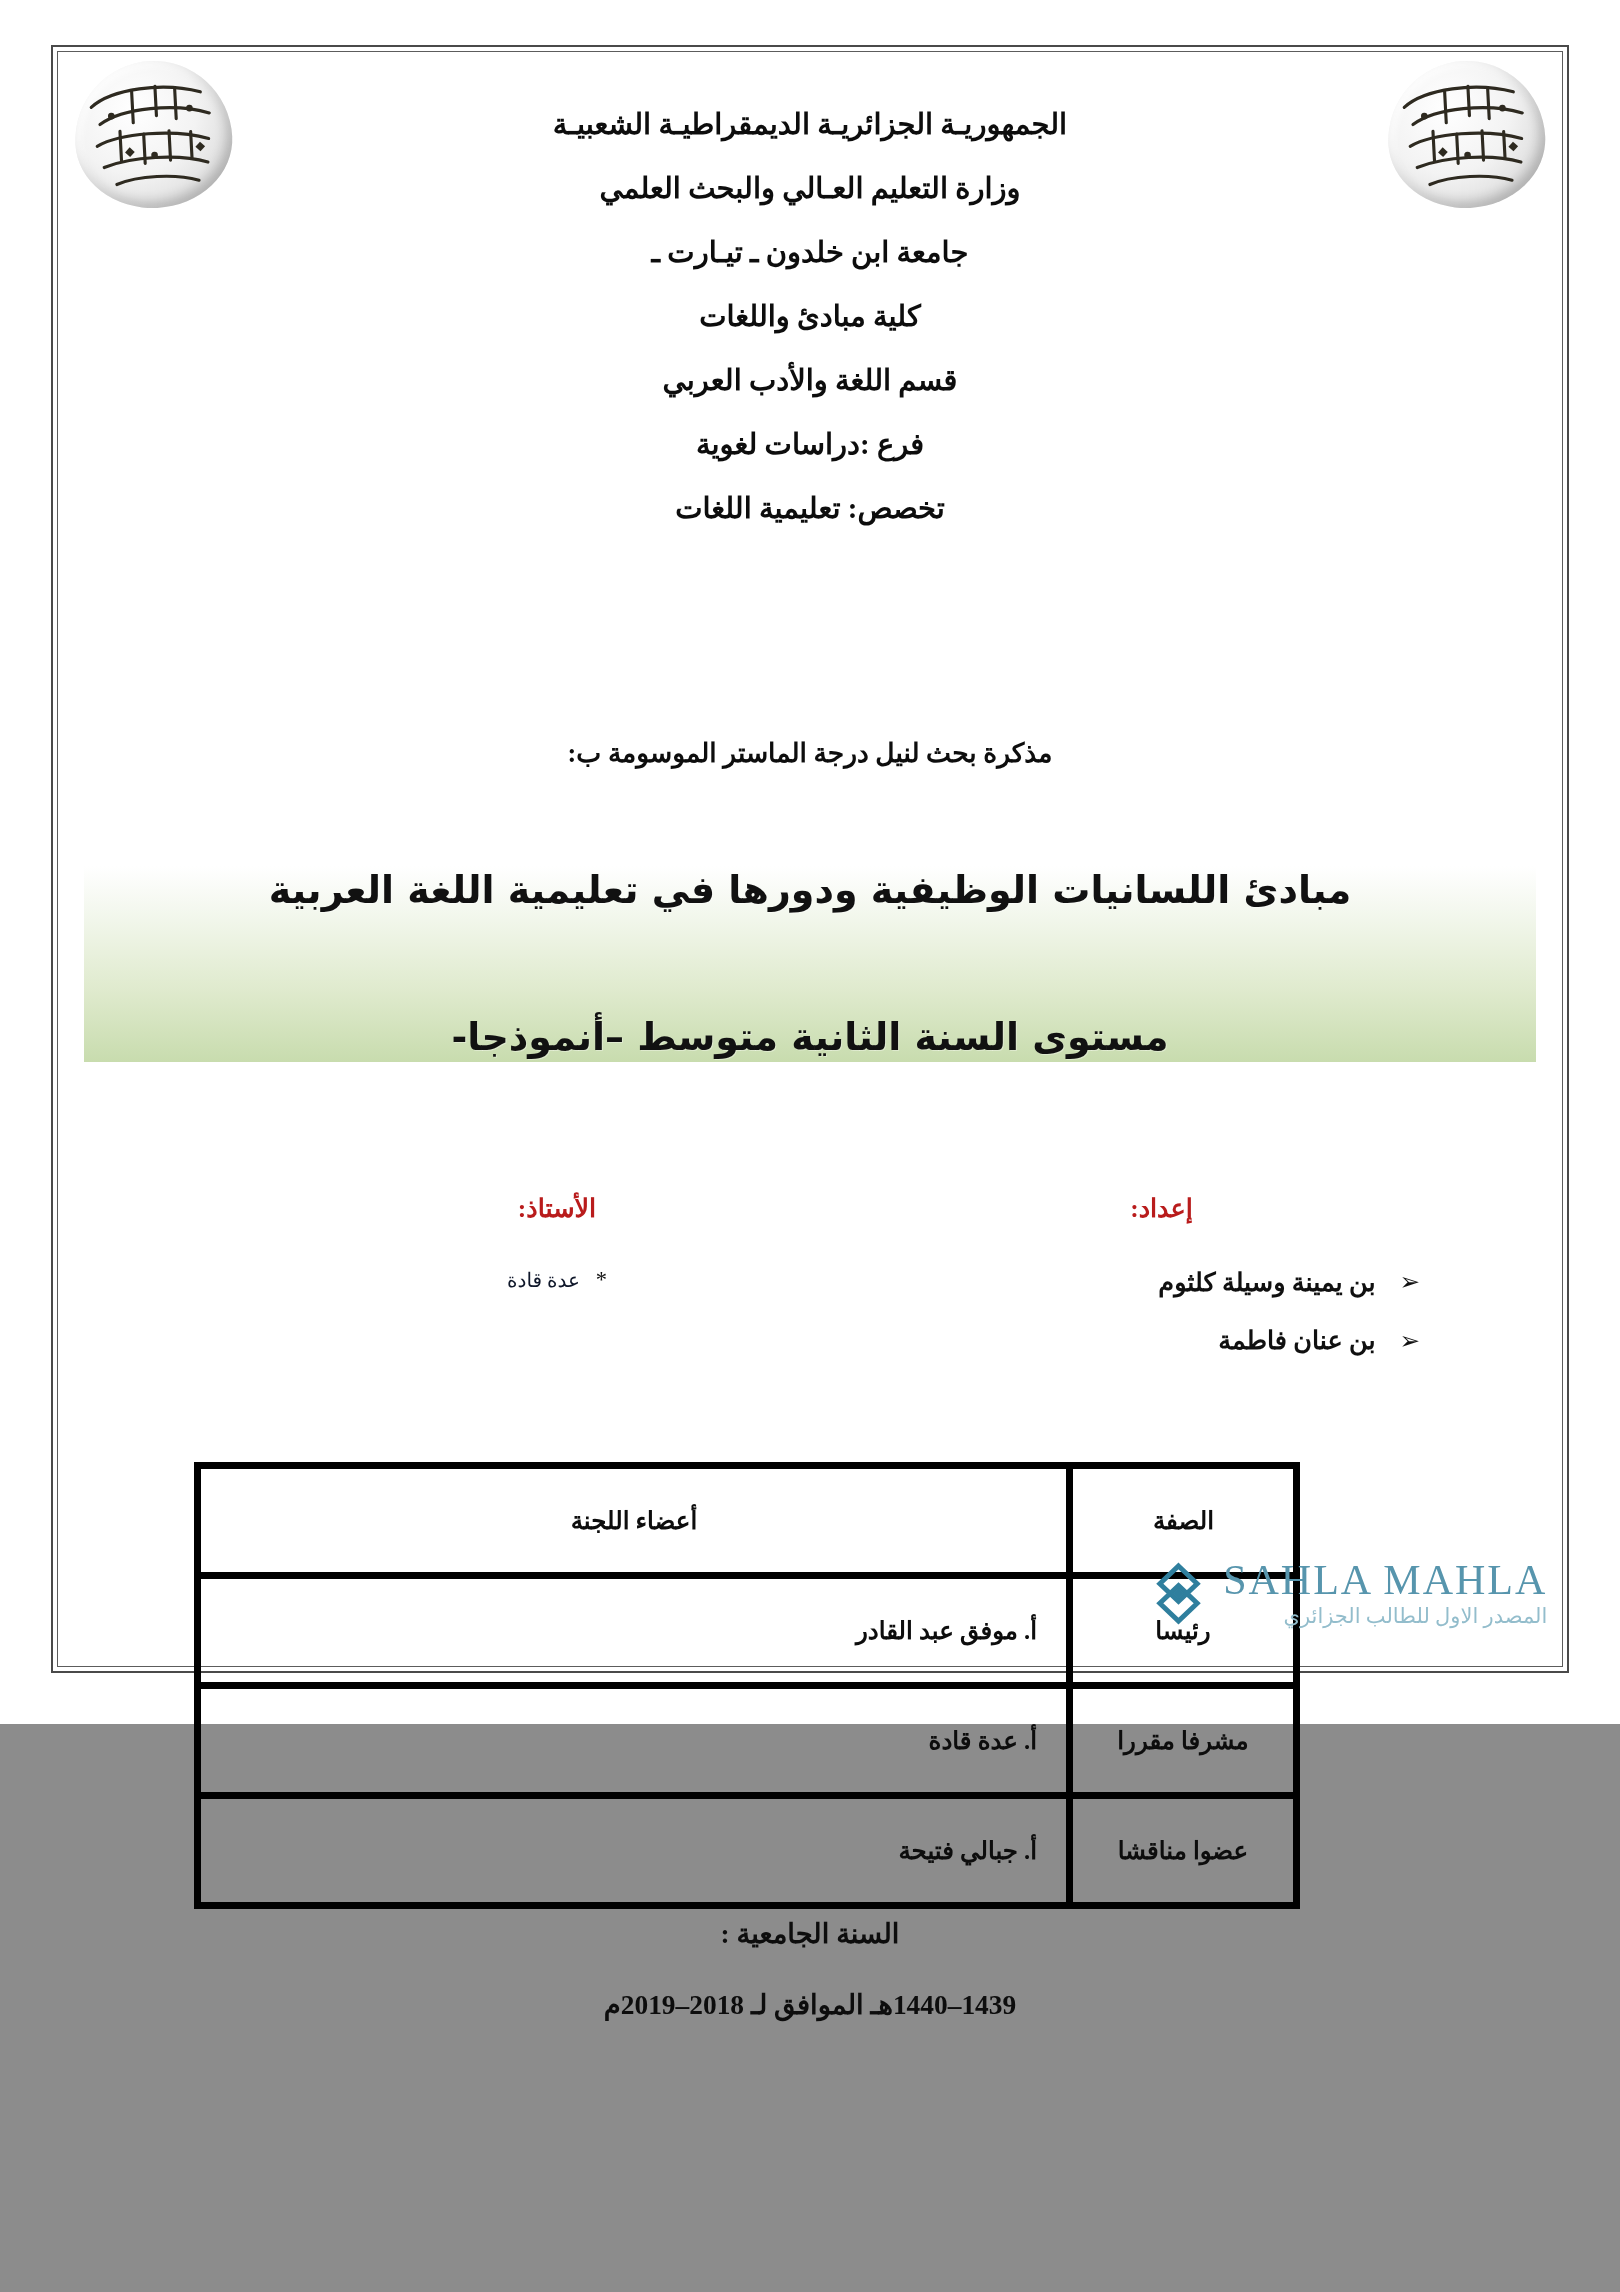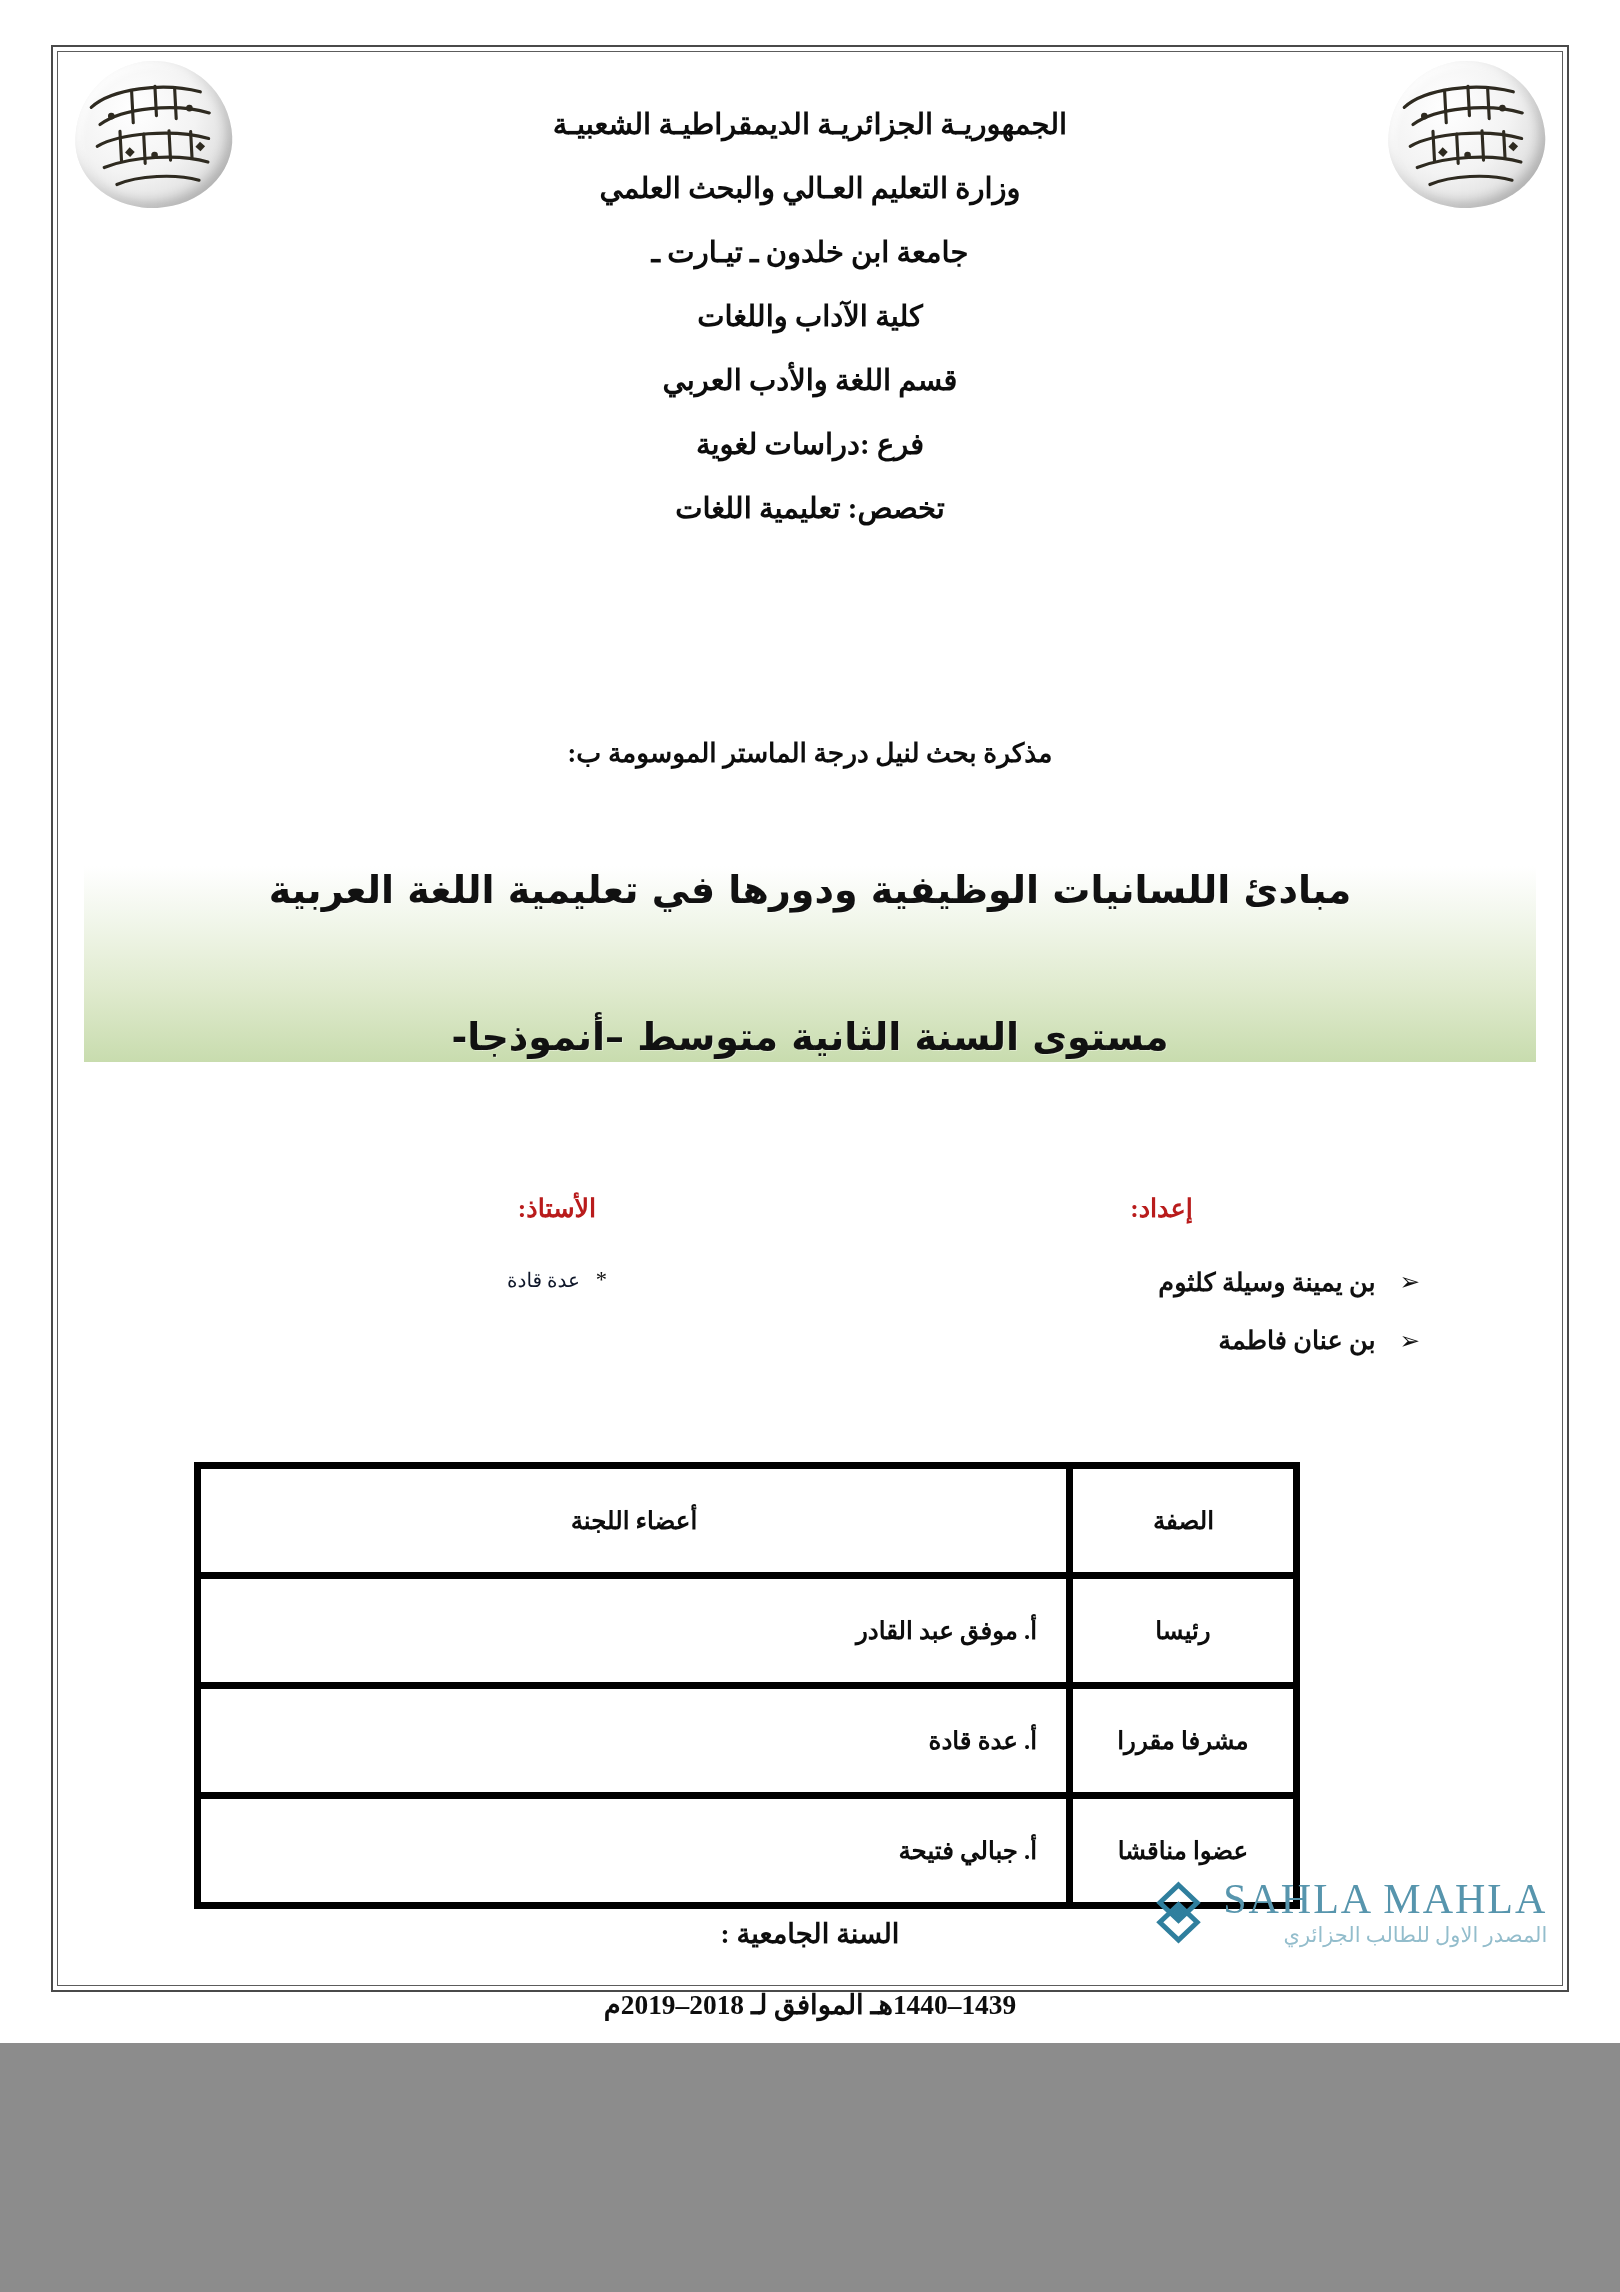--- a/index.html
+++ b/index.html
@@ -2,21 +2,21 @@
 <html lang="ar" dir="rtl"><head>
 <meta charset="utf-8">
 <title>Master Thesis Cover Page</title>
 <style>
   html,body{margin:0;padding:0;background:#8c8c8c;}
   body{
     font-family:"Liberation Serif","DejaVu Serif",serif;
     width:1620px;height:2293px;position:relative;overflow:hidden;
   }
   .page{
-    position:absolute;left:0;top:0;width:1620px;height:2043px;
+    position:absolute;left:0;top:0;width:1620px;height:1724px;
     background:#ffffff;box-sizing:border-box;
   }
   
   .frame-outer{
     position:absolute;left:51px;top:45px;right:51px;bottom:51px;
     border:2px solid #4a4a4a;box-sizing:border-box;
   }
   .frame-inner{
     position:absolute;left:57px;top:51px;right:57px;bottom:57px;
     border:1px solid #5c5c5c;box-sizing:border-box;
@@ -184,21 +184,21 @@
           <rect x="52" y="88" width="7" height="7" transform="rotate(45 55 91)"></rect>
           <rect x="124" y="86" width="7" height="7" transform="rotate(45 127 89)"></rect>
         </g>
       </svg>
     </div>
 
     <div class="header">
       <p class="line">الجمهوريـة الجزائريـة الديمقراطيـة الشعبيـة</p>
       <p class="line">وزارة التعليم العـالي والبحث العلمي</p>
       <p class="line">جامعة ابن خلدون ـ تيـارت ـ</p>
-      <p class="line">كلية الآداب واللغات</p>
+      <p class="line">كلية مبادئ واللغات</p>
       <p class="line">قسم اللغة والأدب العربي</p>
       <p class="line">فرع :دراسات لغوية</p>
       <p class="line">تخصص: تعليمية اللغات</p>
     </div>
 
     <div class="memo">مذكرة بحث لنيل درجة الماستر الموسومة ب:</div>
 
     <div class="title-banner">
       <div class="title-line">مبادئ اللسانيات الوظيفية ودورها في تعليمية  اللغة العربية</div>
       <div class="title-line">مستوى السنة الثانية متوسط –أنموذجا-</div>

